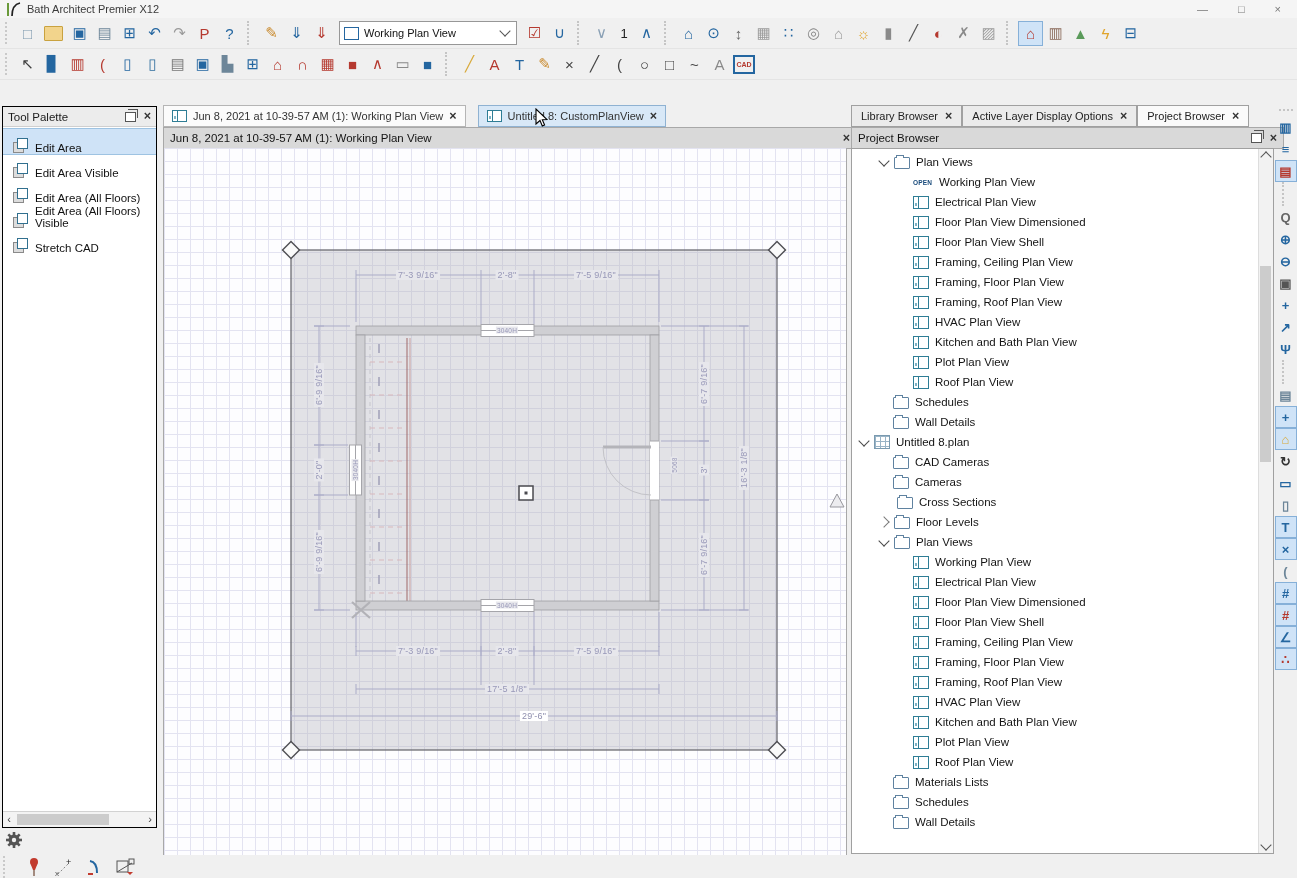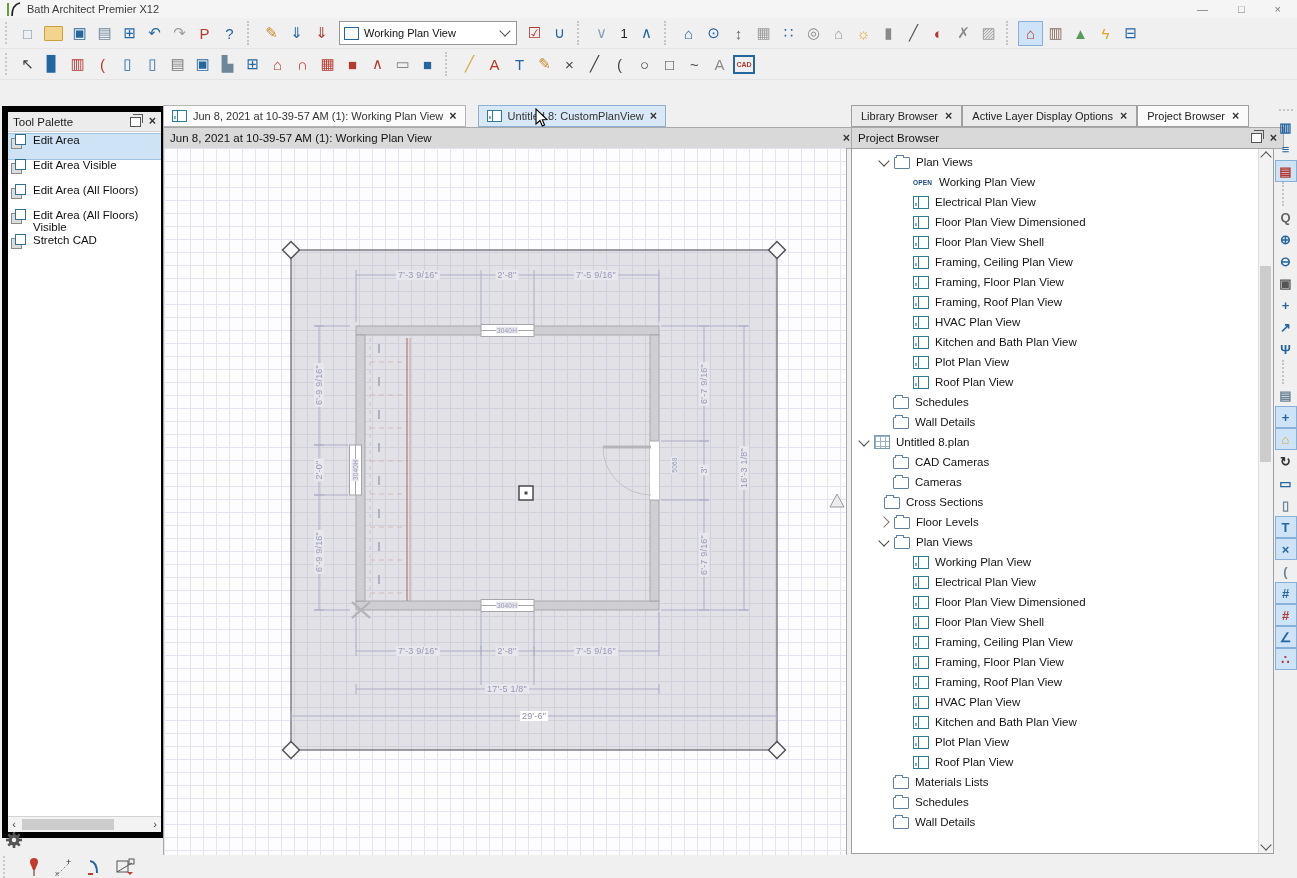--- a/index.html
+++ b/index.html
@@ -23,28 +23,28 @@
   .sep{width:5px;height:24px;border-left:2px dotted #c5c5c5;margin:0 5px;}
   .tb-txt{width:20px;text-align:center;font-size:13px;color:#222;}
   .dropdown{width:168px;height:22px;border:1px solid #979797;background:#fff;display:flex;align-items:center;margin:0 5px;font-size:11px;gap:5px;padding:0 4px;}
   .dd-ic{width:13px;height:11px;border:1px solid #2466a0;background:#fff;position:relative;flex:none;}
   .dd-ic::before{content:"";position:absolute;left:-3px;top:-3px;width:13px;height:11px;border:1px solid #8ab0cc;background:#fff;z-index:-1;}
   .dd-label{flex:1;color:#111;}
   .dd-chev{width:7px;height:7px;border-right:1.6px solid #555;border-bottom:1.6px solid #555;transform:rotate(45deg);margin-top:-4px;margin-right:3px;}
   
   #workspace{position:absolute;top:104px;left:0;right:0;bottom:0;}
   
-  .palette{position:absolute;left:2px;top:2px;width:153px;height:720px;border:6px solid #000000;background:#fff;display:flex;flex-direction:column;}
+  .palette{position:absolute;left:2px;top:2px;width:153px;height:720px;border:1px solid #000000;background:#fff;display:flex;flex-direction:column;}
   .panel-header{height:19px;background:#ececec;border-bottom:1px solid #cfcfcf;display:flex;align-items:center;padding:0 5px;font-size:11.5px;color:#1c1c1c;flex:none;}
   .panel-header .sp{flex:1;}
   .float-ic{width:9px;height:8px;border:1px solid #555;background:#fff;position:relative;margin-right:8px;}
   .float-ic::before{content:"";position:absolute;left:2px;top:-4px;width:9px;height:8px;border:1px solid #555;border-bottom:none;border-left:none;}
   .x{font-size:12.5px;color:#333;font-weight:bold;line-height:1;}
   .pal-list{flex:1;overflow:hidden;padding-top:2px;}
-  .pal-item{height:25px;display:flex;align-items:flex-start;gap:5px;padding-left:3px;color:#111;}
+  .pal-item{height:25px;display:flex;align-items:flex-end;gap:5px;padding-left:10px;color:#111;}
   .pal-item.selected{background:#cfe3f7;outline:1px solid #9ec3e2;}
   .pal-ic{width:17px;height:16px;position:relative;flex:none;}
   .pal-ic::before{content:"";position:absolute;left:0;top:4px;width:9px;height:9px;border:1.5px solid #8a8a8a;background:#dcdcdc;}
   .pal-ic::after{content:"";position:absolute;left:4px;top:0;width:9px;height:9px;border:1.5px solid #31708f;background:#fff;}
   .hscroll{height:15px;border-top:1px solid #d2d2d2;background:#f3f3f3;display:flex;align-items:center;flex:none;}
   .hs-arrow{width:12px;text-align:center;font-size:11px;color:#444;line-height:13px;}
   .hs-track{flex:1;height:13px;position:relative;}
   .hs-thumb{position:absolute;left:2px;top:1px;width:92px;height:11px;background:#ccc;}
   #gearHost{position:absolute;left:4px;top:726px;width:22px;height:22px;}
   .bottom-strip{position:absolute;left:0;top:751px;width:100%;height:23px;background:#f0f0f0;display:flex;align-items:center;}
@@ -520,21 +520,21 @@
           <div class="tree-row" style="padding-left: 28px;">
             <span class="chev"></span>
             <span class="ic-folder"></span>
             <span class="tree-label">CAD Cameras</span>
           </div>
           <div class="tree-row" style="padding-left: 28px;">
             <span class="chev"></span>
             <span class="ic-folder"></span>
             <span class="tree-label">Cameras</span>
           </div>
-          <div class="tree-row" style="padding-left: 19px;">
+          <div class="tree-row" style="padding-left: 32px;">
             <span class="chev"></span>
             <span class="ic-folder"></span>
             <span class="tree-label">Cross Sections</span>
           </div>
           <div class="tree-row" style="padding-left: 28px;">
             <span class="chev r"></span>
             <span class="ic-folder"></span>
             <span class="tree-label">Floor Levels</span>
           </div>
           <div class="tree-row" style="padding-left: 28px;">

